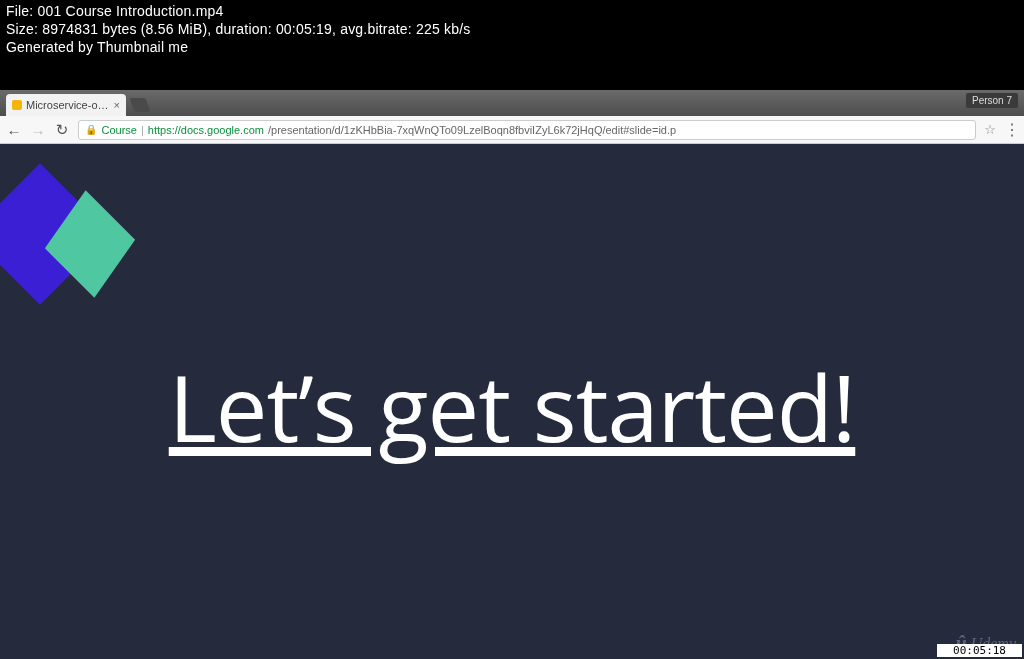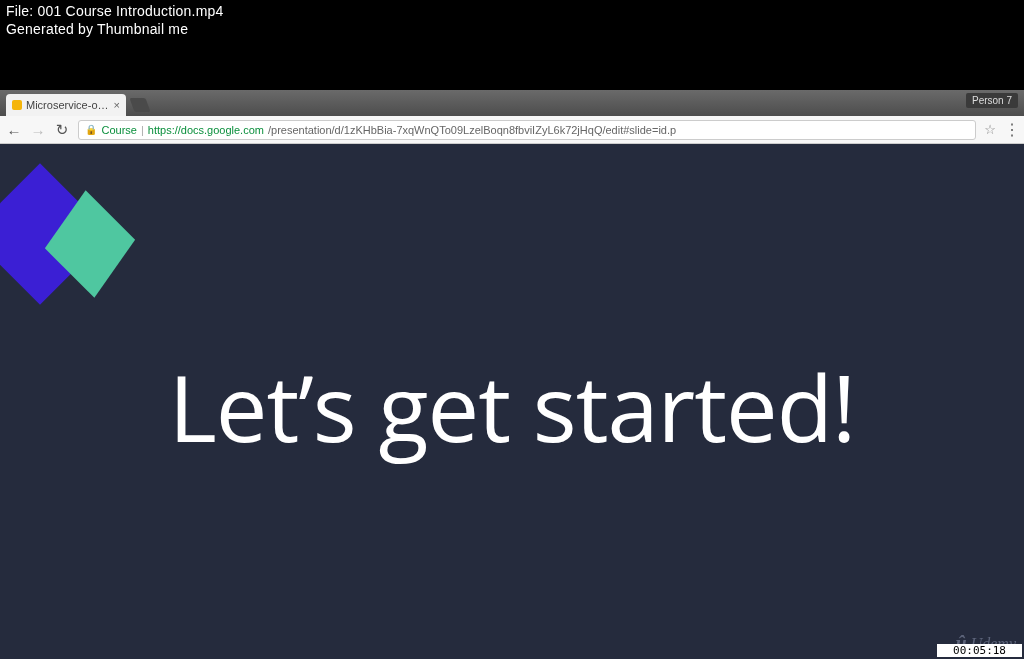--- a/index.html
+++ b/index.html
@@ -19,30 +19,31 @@
   .secure-label { color:#0a8f3c; font-size:11px; }
   .lock-icon { color:#0a8f3c; font-size:10px; }
   .url-host { color:#0a8f3c;text-align:center; }
   .url-rest { color:#666; white-space:nowrap; }
   .star-icon { color:#888; font-size:13px; }
   .menu-icon { color:#666; font-size:16px; width:14px; text-align:center; }
   .slide-area { position:absolute; left:0; top:144px; width:1024px; height:515px; background:#252b3d; overflow:hidden; }
   .logo-shape { position:absolute; left:-20px; top:30px; width:160px; height:160px; }
   .logo-purple { position:absolute; width:100px; height:100px; background:#3b1fd4; transform:rotate(45deg); left:10px; top:10px; }
   .logo-teal { position:absolute; width:70px; height:70px; background:#4fc7a0; transform:rotate(45deg) skewX(10deg); left:75px; top:35px; }
-  .slide-text { position:absolute; width:100%; top:200px; text-align:center; color:#fff; font-size:92px; font-weight:400; font-family:"Segoe UI","Open Sans",Arial,sans-serif; letter-spacing:-1px; }
+  .slide-text { position:absolute; width:100%; top:200px; text-align:center; color:#fff; font-size:92px; font-weight:400; font-family:"Segoe UI","Open Sans",Arial,sans-serif; letter-spacing:-1px;text-decoration:underline; }
   .watermark { position:absolute; right:8px; bottom:4px; color:#6a7289; font-size:16px; font-style:italic; font-family:Georgia,serif; opacity:.8; display:flex; align-items:center; gap:4px; }
   .watermark .u-icon { font-size:20px; font-weight:bold; }
   .timestamp { position:absolute; right:2px; bottom:2px; background:#fff; color:#000; font-size:11px; font-family:monospace; padding:0 16px; }
 </style>
 </head>
 <body>
 
 <div class="meta">
   <div>File: 001 Course Introduction.mp4</div>
+  <div>Size: 8974831 bytes (8.56 MiB), duration: 00:05:19, avg.bitrate: 225 kb/s</div>
   <div>Generated by Thumbnail me</div>
 </div>
 
 <div class="browser">
   <div class="tabbar">
     <div class="tab">
       <span class="favicon-icon"></span>
       <span class="title">Microservice-over…</span>
       <span class="close-icon">×</span>
     </div>

